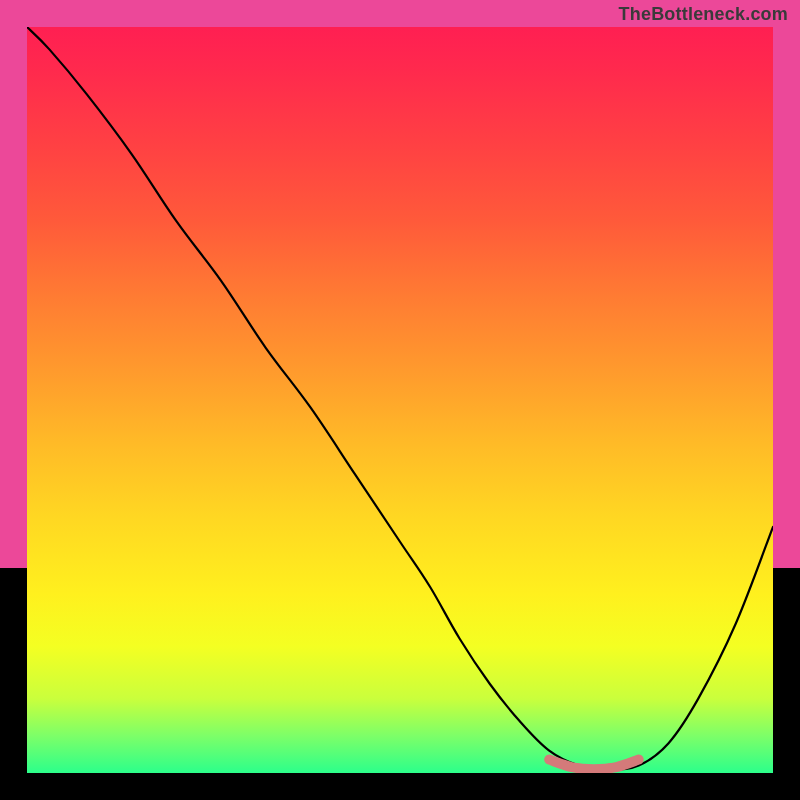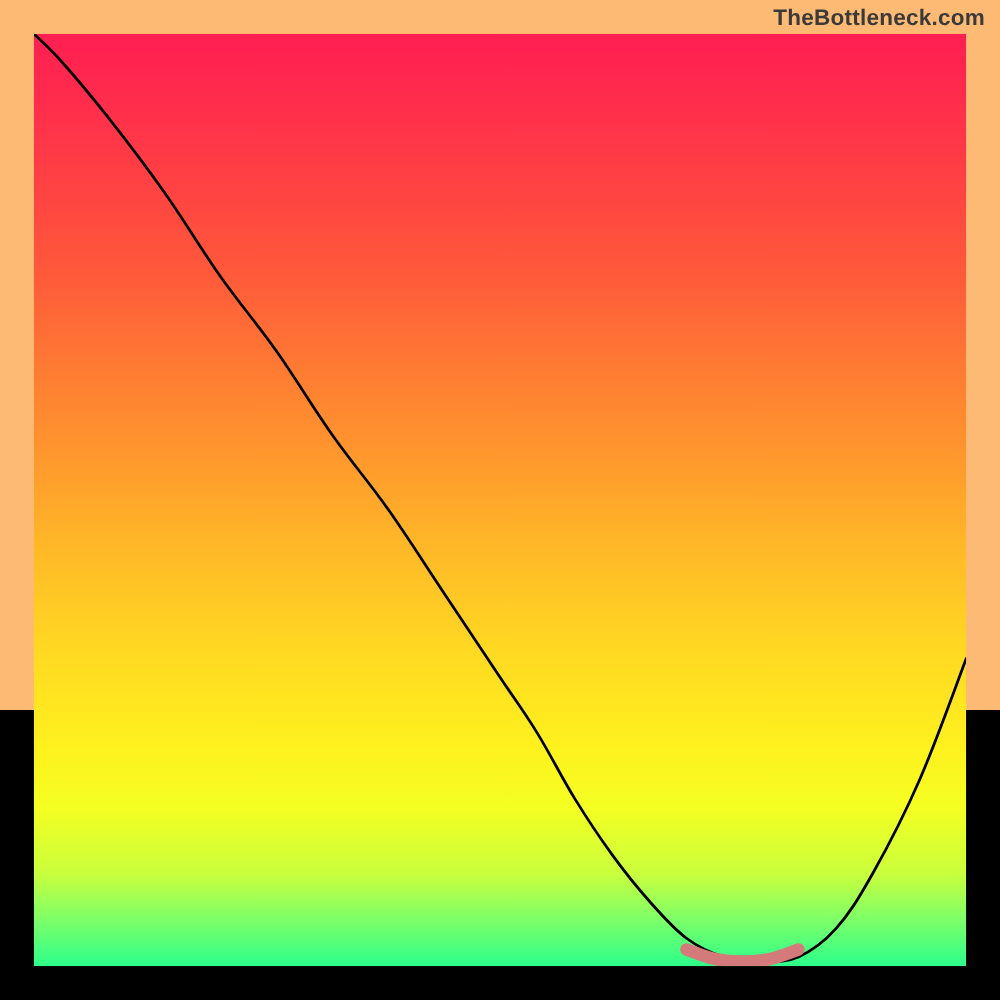--- a/index.html
+++ b/index.html
@@ -7,21 +7,21 @@
     padding: 0;
     width: 800px;
     height: 800px;
     background: #000;
     font-family: Arial, Helvetica, sans-serif;
   }
   .frame {
     position: relative;
     width: 800px;
     height: 568px;
-    background: #fdba74;
+    background: #ec4899;
   }
   .watermark {
     position: absolute;
     top: 4px;
     right: 12px;
     color: #3a3a3a;
     font-size: 18px;
     font-weight: 600;
     letter-spacing: 0.2px;
     z-index: 10;

